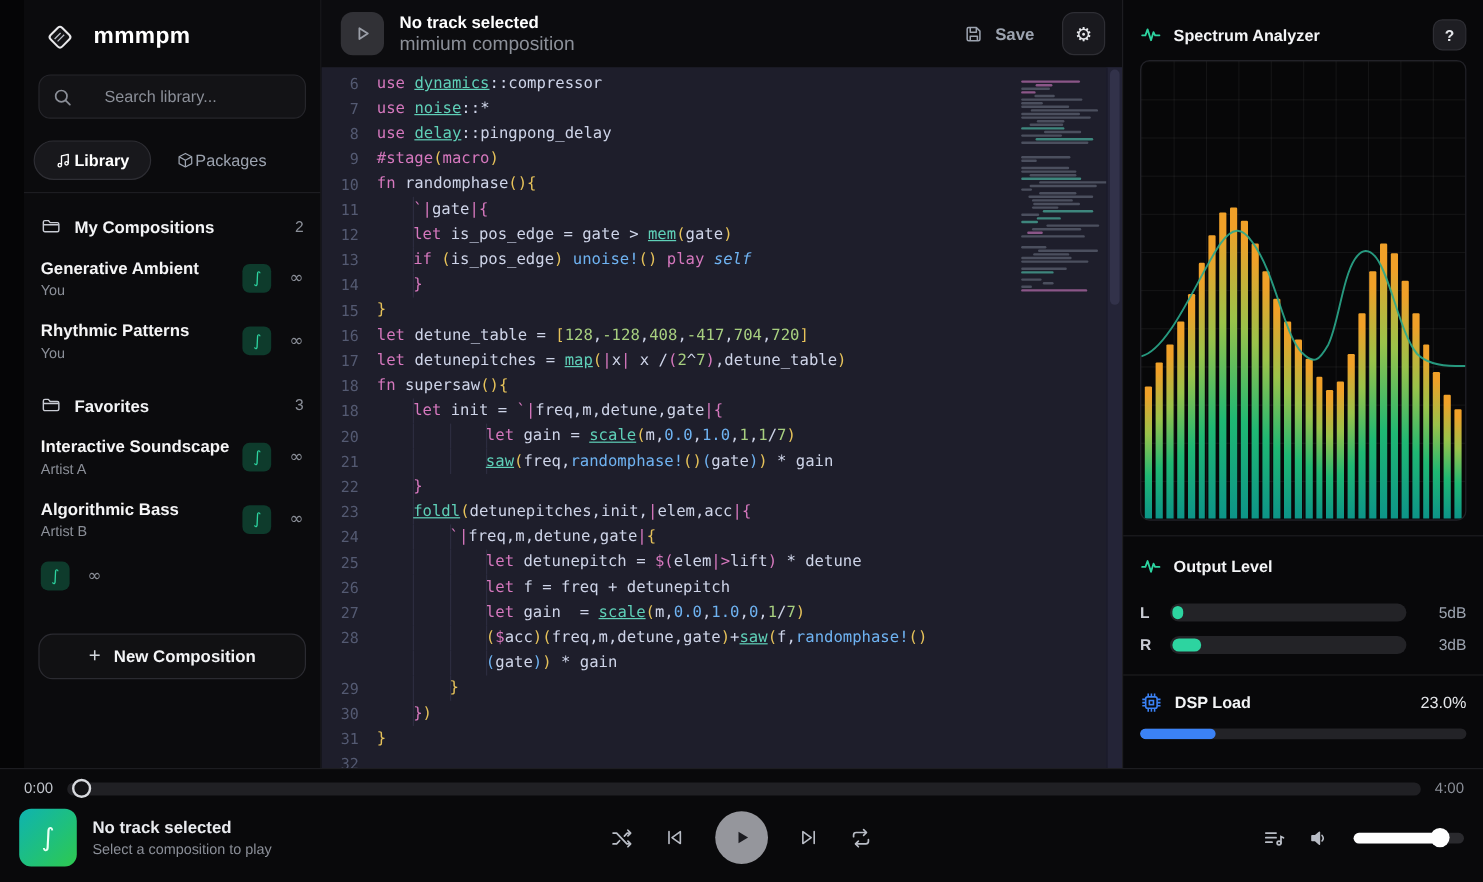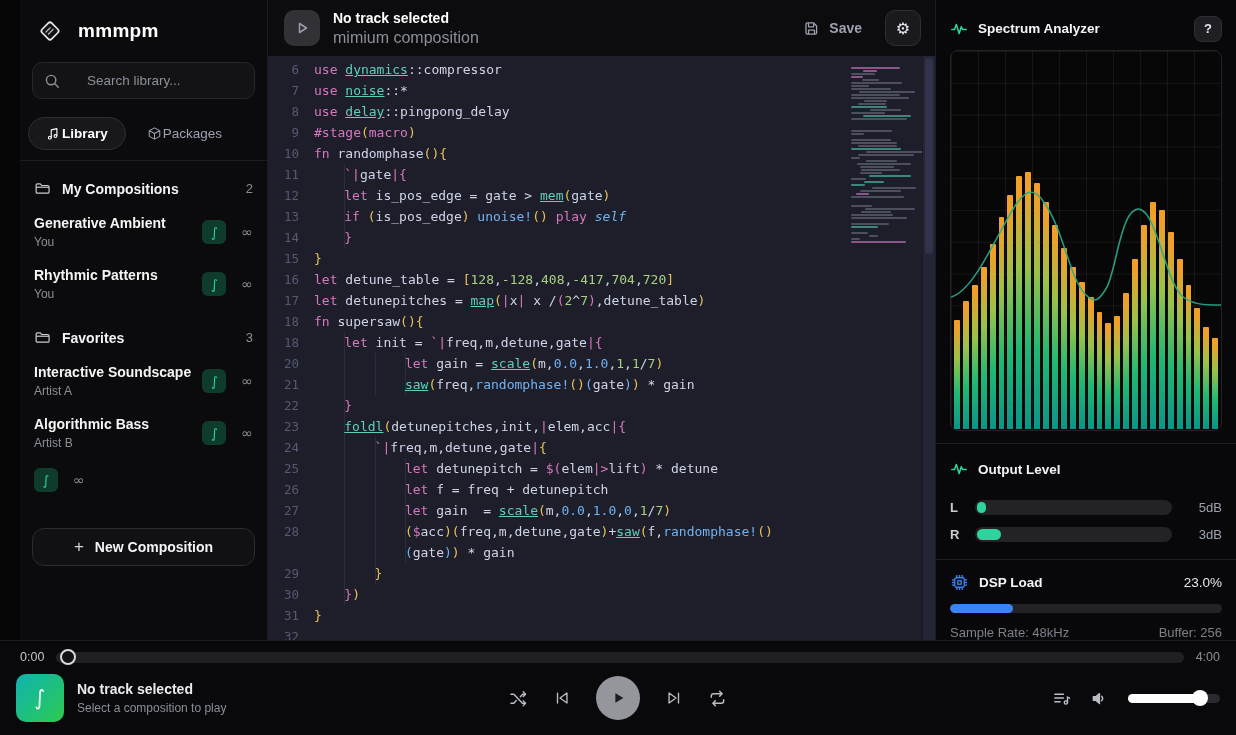--- a/index.html
+++ b/index.html
@@ -438,24 +438,20 @@
               <rect x="8.2" y="8.2" width="3.6" height="3.6"></rect>
             <path d="M7.2 2v3M10 2v3M12.8 2v3M7.2 15v3M10 15v3M12.8 15v3M2 7.2h3M2 10h3M2 12.8h3M15 7.2h3M15 10h3M15 12.8h3"></path>
           </svg>
         </span>
         <span class="rp-title">DSP Load</span>
         <span class="dsp-val">23.0%</span>
       </div>
       <div class="dsp-track">
         <div class="dsp-fill" style="width: 23%;"></div>
       </div>
-      <div class="dsp-foot">
-        <span>Sample Rate: 48kHz</span>
-        <span>Buffer: 256</span>
-      </div>
     </div>
   </div>
 
   <div class="bottom">
     <div class="timeline">
       <span class="time-a">0:00</span>
       <div class="tl-track">
         <div class="tl-knob" style="left: 1%;"></div>
       </div>
       <span class="time-b">4:00</span>

